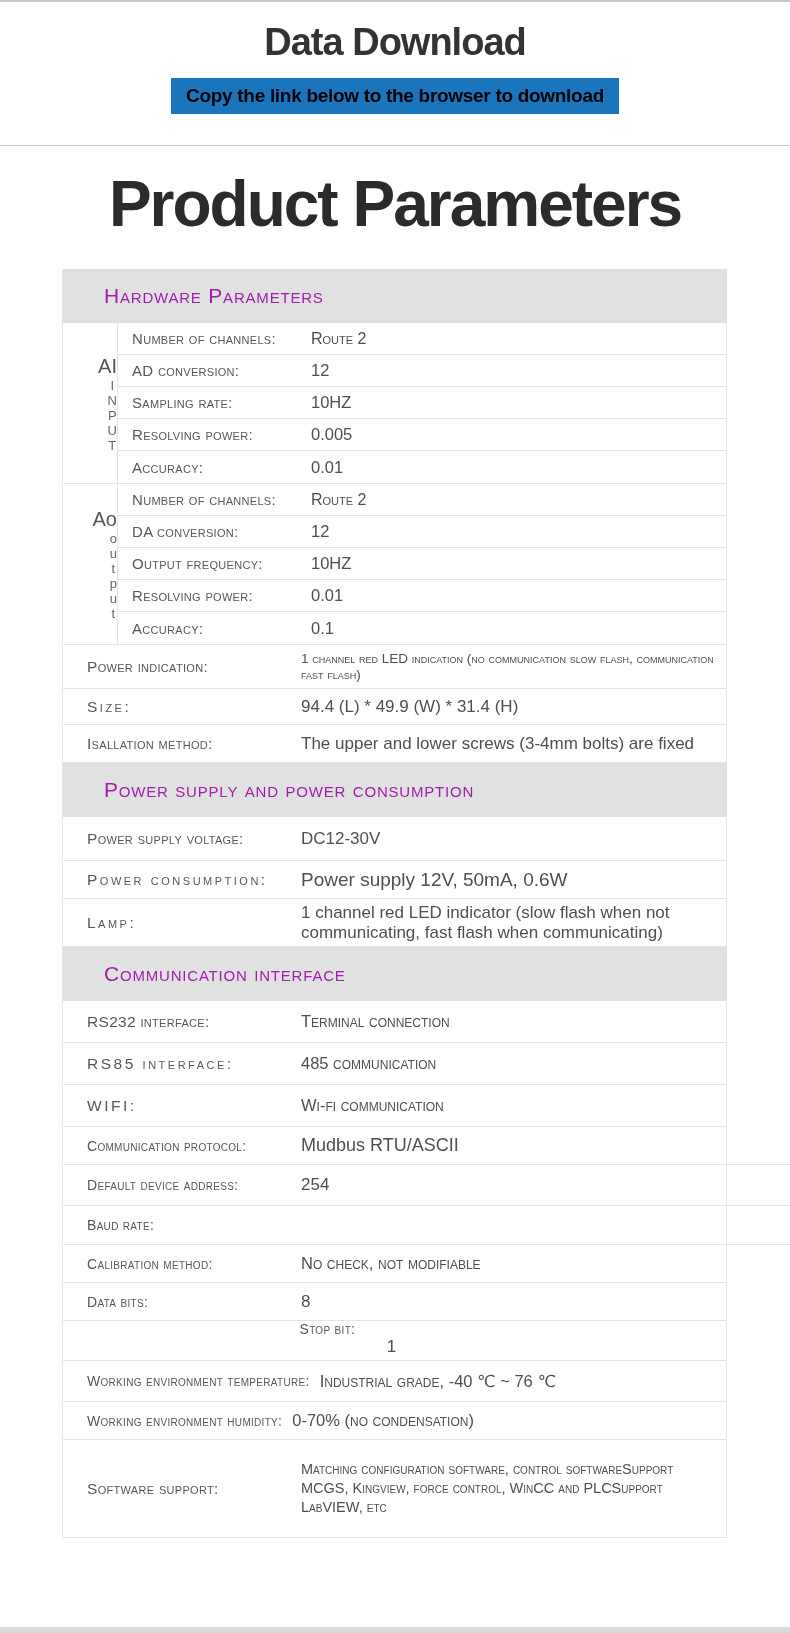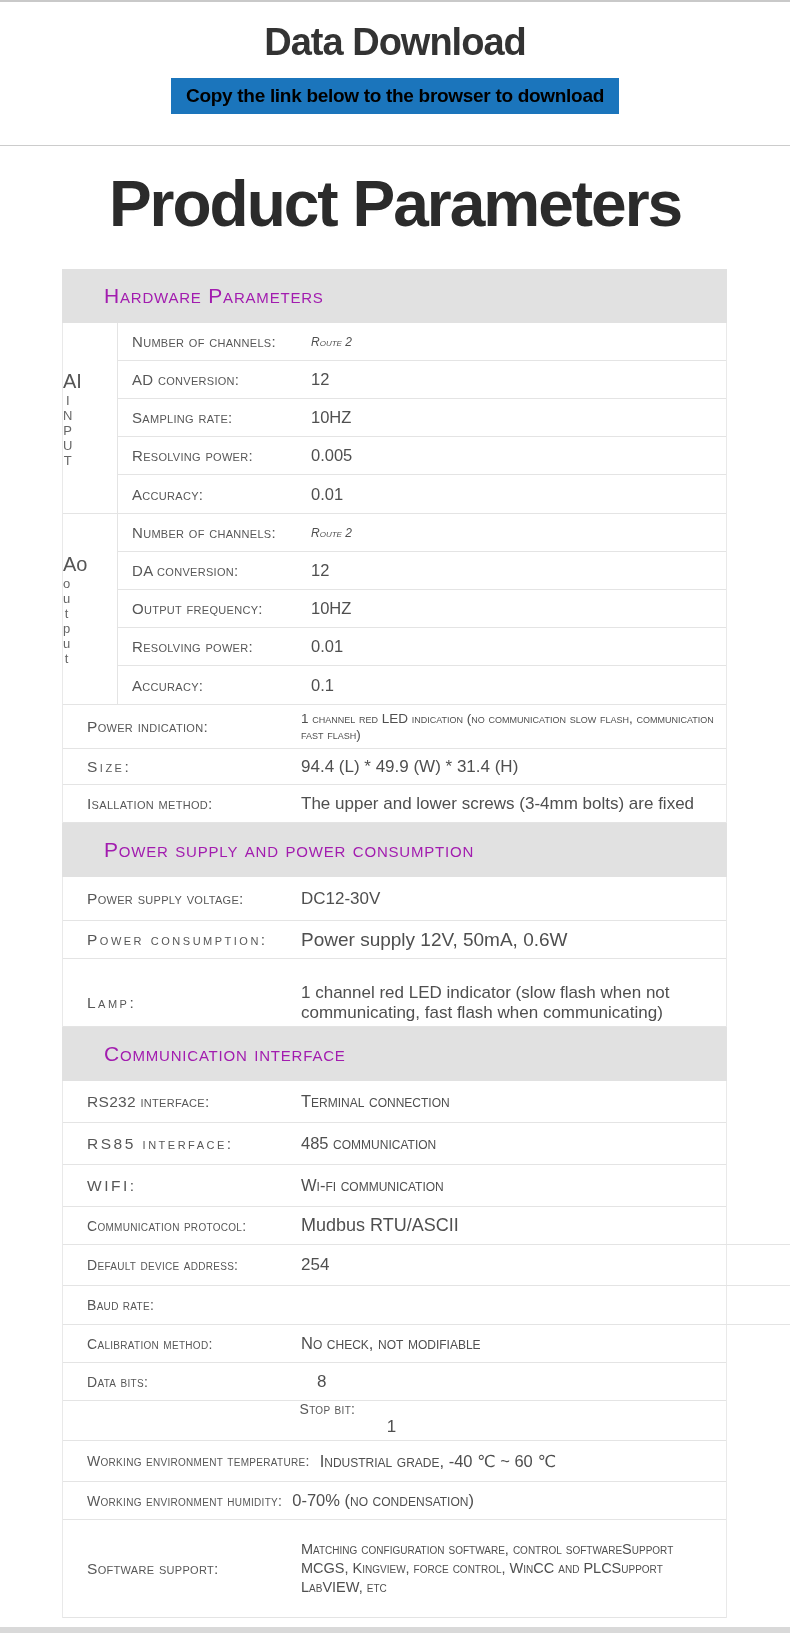--- a/index.html
+++ b/index.html
@@ -16,48 +16,48 @@
   .mid-rule { margin-top:31px; border-top:1px solid #cccccc; }
   .pp-title { margin-top:20px; text-align:center; font-size:64px; line-height:76px;
               font-weight:700; color:#2b2b2b; letter-spacing:-2px; }
 
   .spec { margin:27px 0 0 62px; width:665px; }
   .sec-hd { height:54px; background:#e1e1e1; display:flex; align-items:center;
             padding-left:42px; font-size:21px; color:#a21caf; font-variant:small-caps;
             letter-spacing:0.8px; }
   .rows { border-left:1px solid #e9e9e9; border-right:1px solid #e9e9e9; }
 
-  .row { position:relative; display:flex; align-items:center; height:38px;
+  .row { position:relative; display:flex; align-items:center; height:32px;
          border-bottom:1px solid #e4e4e4; }
   .row.extend::after { content:""; position:absolute; right:-64px; bottom:-1px;
          width:64px; height:1px; background:#e4e4e4; }
   .lab { flex:none; width:238px; padding-left:24px; font-variant:small-caps;
          color:#575757; font-size:15.5px; letter-spacing:0.3px; }
   .lab.ls { letter-spacing:2.5px; }
   .lab.lab-sm { font-size:14px; }
   .val { flex:1; color:#4f4f4f; padding-right:6px; }
   .row.inline .lab { width:auto; }
   .row.inline .val { flex:none; padding-left:10px; }
 
   .val.plain    { font-size:17px; }
   .val.plain-md { font-size:18px; }
   .val.plain-big{ font-size:19px; }
   .val.sc       { font-variant:small-caps; font-size:16.5px; }
   .val.sc-sm    { font-variant:small-caps; font-size:13.5px; line-height:16px; }
   .val.sc-soft  { font-variant:small-caps; font-size:14.5px; line-height:19px; }
 
   .group { display:flex; border-bottom:1px solid #e4e4e4; }
   .side { flex:none; width:55px; border-right:1px solid #e4e4e4; display:flex;
-          flex-direction:column; align-items:flex-start; justify-content:center; color:#555; }
+          flex-direction:column; align-items:flex-end; justify-content:center; color:#555; }
   .side-top { font-size:20px; line-height:24px; }
   .side-letters span { display:block; text-align:center; font-size:13px; line-height:15px; color:#666; }
   .grows { flex:1; }
   .grows .row:last-child { border-bottom:none; }
   .group .lab { width:193px; padding-left:14px; font-size:15px; }
-  .group .val.sc { font-size:12px;font-style:italic; }
+  .group .val.sc { font-size:16px; }
   .group .val.plain { font-size:16.5px; }
 
   .bottom-strip { position:absolute; bottom:0; left:0; width:100%; height:6px; background:#d9d9d9; }
 </style>
 </head>
 <body>
 
 <div class="page">
   <div class="top-rule"></div>
 
@@ -161,21 +161,21 @@
     <div class="sec-hd">Power supply and power consumption</div>
     <div class="rows" id="power-rows">
         <div class="row" style="height: 44px;">
           <div class="lab">Power supply voltage:</div>
           <div class="val plain">DC12-30V</div>
         </div>
         <div class="row" style="height: 38px;">
           <div class="lab ls">Power consumption:</div>
           <div class="val plain-big">Power supply 12V, 50mA, 0.6W</div>
         </div>
-        <div class="row" style="height: 48px; margin-top: 20px;">
+        <div class="row" style="height: 48px;">
           <div class="lab ls">Lamp:</div>
           <div class="val plain">1 channel red LED indicator (slow flash when not communicating, fast flash when communicating)</div>
         </div>
       </div>
 
     <div class="sec-hd">Communication interface</div>
     <div class="rows" id="comm-rows">
         <div class="row" style="height: 42px;">
           <div class="lab">RS232 interface:</div>
           <div class="val sc">Terminal connection</div>
@@ -199,31 +199,31 @@
           <div class="lab lab-sm">Default device address:</div>
           <div class="val plain">254</div>
         </div>
         <div class="row extend" style="height: 39px;">
           <div class="lab lab-sm">Baud rate:</div>
         </div>
         <div class="row" style="height: 38px;">
           <div class="lab lab-sm">Calibration method:</div>
           <div class="val sc">No check, not modifiable</div>
         </div>
-        <div class="row" style="height: 38px; gap: 16px;">
+        <div class="row" style="height: 38px;">
           <div class="lab lab-sm">Data bits:</div>
           <div class="val plain">8</div>
         </div>
         <div class="row" style="height: 40px; flex-direction: column;">
           <div class="lab lab-sm">Stop bit:</div>
           <div class="val plain">1</div>
         </div>
         <div class="row inline" style="height: 41px;">
           <div class="lab lab-sm">Working environment temperature:</div>
-          <div class="val sc">Industrial grade, -40 ℃ ~ 60 ℃</div>
+          <div class="val sc">Industrial grade, -40 ℃ ~ 76 ℃</div>
         </div>
         <div class="row inline" style="height: 38px;">
           <div class="lab lab-sm">Working environment humidity:</div>
           <div class="val sc">0-70% (no condensation)</div>
         </div>
         <div class="row" style="height: 98px;">
           <div class="lab">Software support:</div>
           <div class="val sc-soft">Matching configuration software, control softwareSupport MCGS, Kingview, force control, WinCC and PLCSupport LabVIEW, etc</div>
         </div>
       </div>

